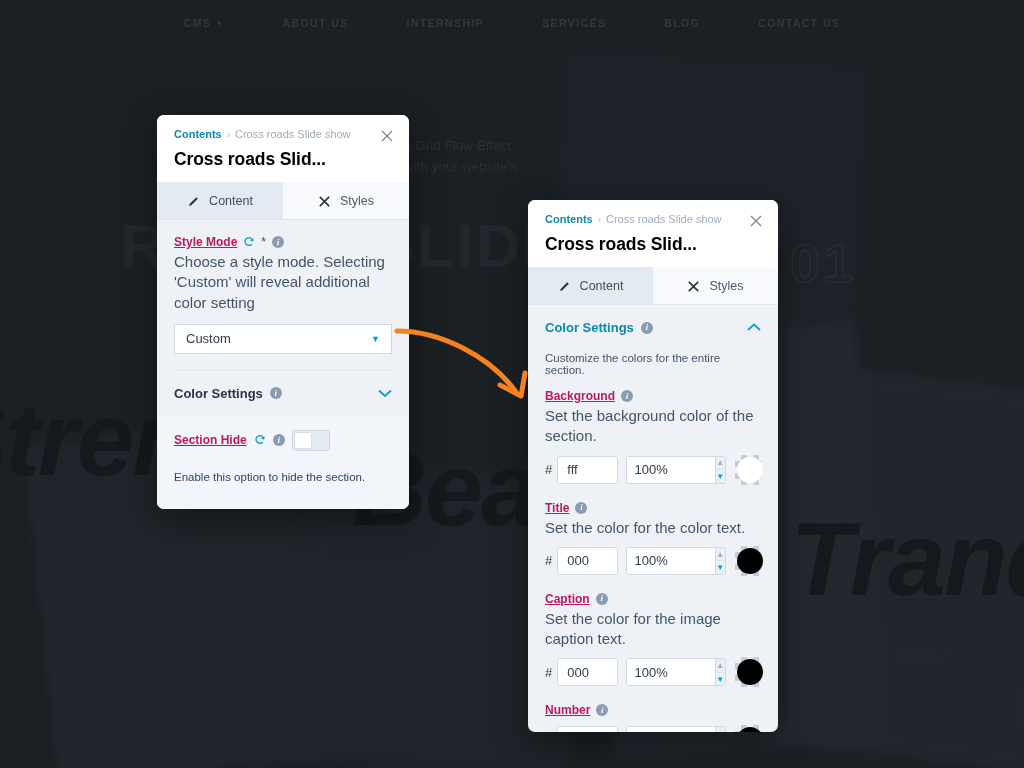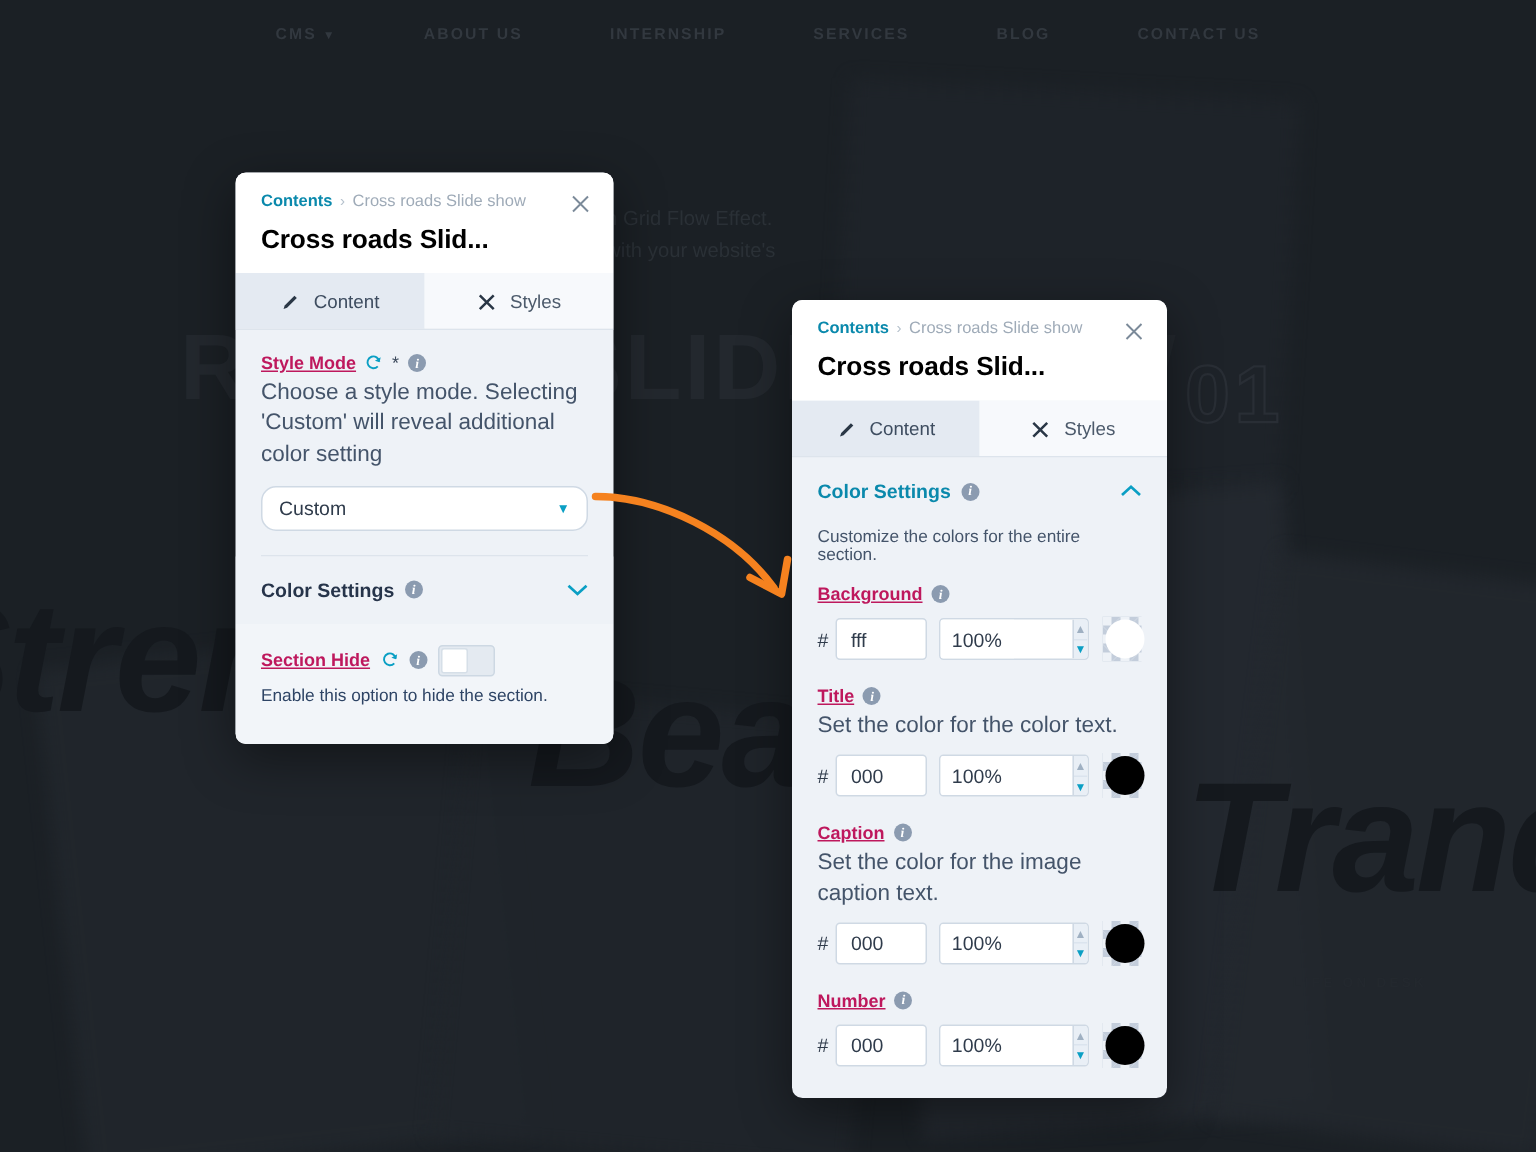--- a/index.html
+++ b/index.html
@@ -148,42 +148,42 @@
   .field-label-row { display: flex; align-items: center; gap: 6px; }
   .field-label { font-size: 12px; font-weight: 700; color: #be185d; text-decoration: underline; }
   .field-desc { font-size: 15px; color: #44546a; margin-top: 3px; line-height: 1.35; }
 
   
   #panel-left { left: 157px; top: 115px; width: 252px; }
   #panel-left .body { padding: 15px 17px 0 17px; }
   .select-box {
     margin-top: 11px;
     height: 30px; background: #fff;
-    border: 1px solid #cfd9e4; border-radius: 10px;
+    border: 1px solid #cfd9e4; border-radius: 0;
     display: flex; align-items: center; justify-content: space-between;
     padding: 0 11px;
     font-size: 13px; color: #2f3b4b;
     cursor: pointer;
   }
   .select-caret { color: #0a9fc4; font-size: 9px; }
   .divider { height: 1px; background: #dde4ec; margin-top: 16px; }
   #left-hide-block { padding: 14px 17px 26px 17px; background:#f2f5f9; }
   .toggle {
     width: 38px; height: 21px;
     background: #e4eaf1; border: 1px solid #cdd8e3; border-radius: 3px;
     display: inline-block; position: relative; cursor: pointer;
     vertical-align: middle;
   }
   .toggle .knob {
     position: absolute; left: 1px; top: 1px;
     width: 18px; height: 17px; background: #fff;
     border: 1px solid #d6dfe8; border-radius: 2px;
   }
   .hide-row { display: flex; align-items: center; gap: 7px; }
-  .hide-desc { font-size: 11.5px; color: #2e4465; margin-top: 7px; font-weight: 500; }
+  .hide-desc { font-size: 11.5px; color: #2e4465; margin-top: 20px; font-weight: 500; }
 
   
   #panel-right { left: 528px; top: 200px; width: 250px; height: 532px; }
   #panel-right .scroll-body { padding: 0 17px 14px 17px; }
   .sec-desc { font-size: 11.5px; color: #44546a; padding: 2px 0 13px 0; }
   .color-field { margin-bottom: 16px; }
   .color-row {
     display: flex; align-items: center; gap: 0;
     margin-top: 8px;
   }
@@ -409,20 +409,21 @@
   </div>
 
   <div class="scroll-body">
     <div class="sec-desc">Customize the colors for the entire section.</div>
 
     <div class="color-field">
       <div class="field-label-row">
         <span class="field-label">Background</span>
         <span class="info-dot">i</span>
       </div>
+      <div class="field-desc">Set the background color of the section.</div>
       <div class="color-row">
         <span class="hash">#</span>
         <div class="hex-input">fff</div>
         <div class="pct-wrap">
           <div class="pct-val">100%</div>
           <div class="spin">
             <div class="up">▲</div>
             <div class="dn">▼</div>
           </div>
         </div>

